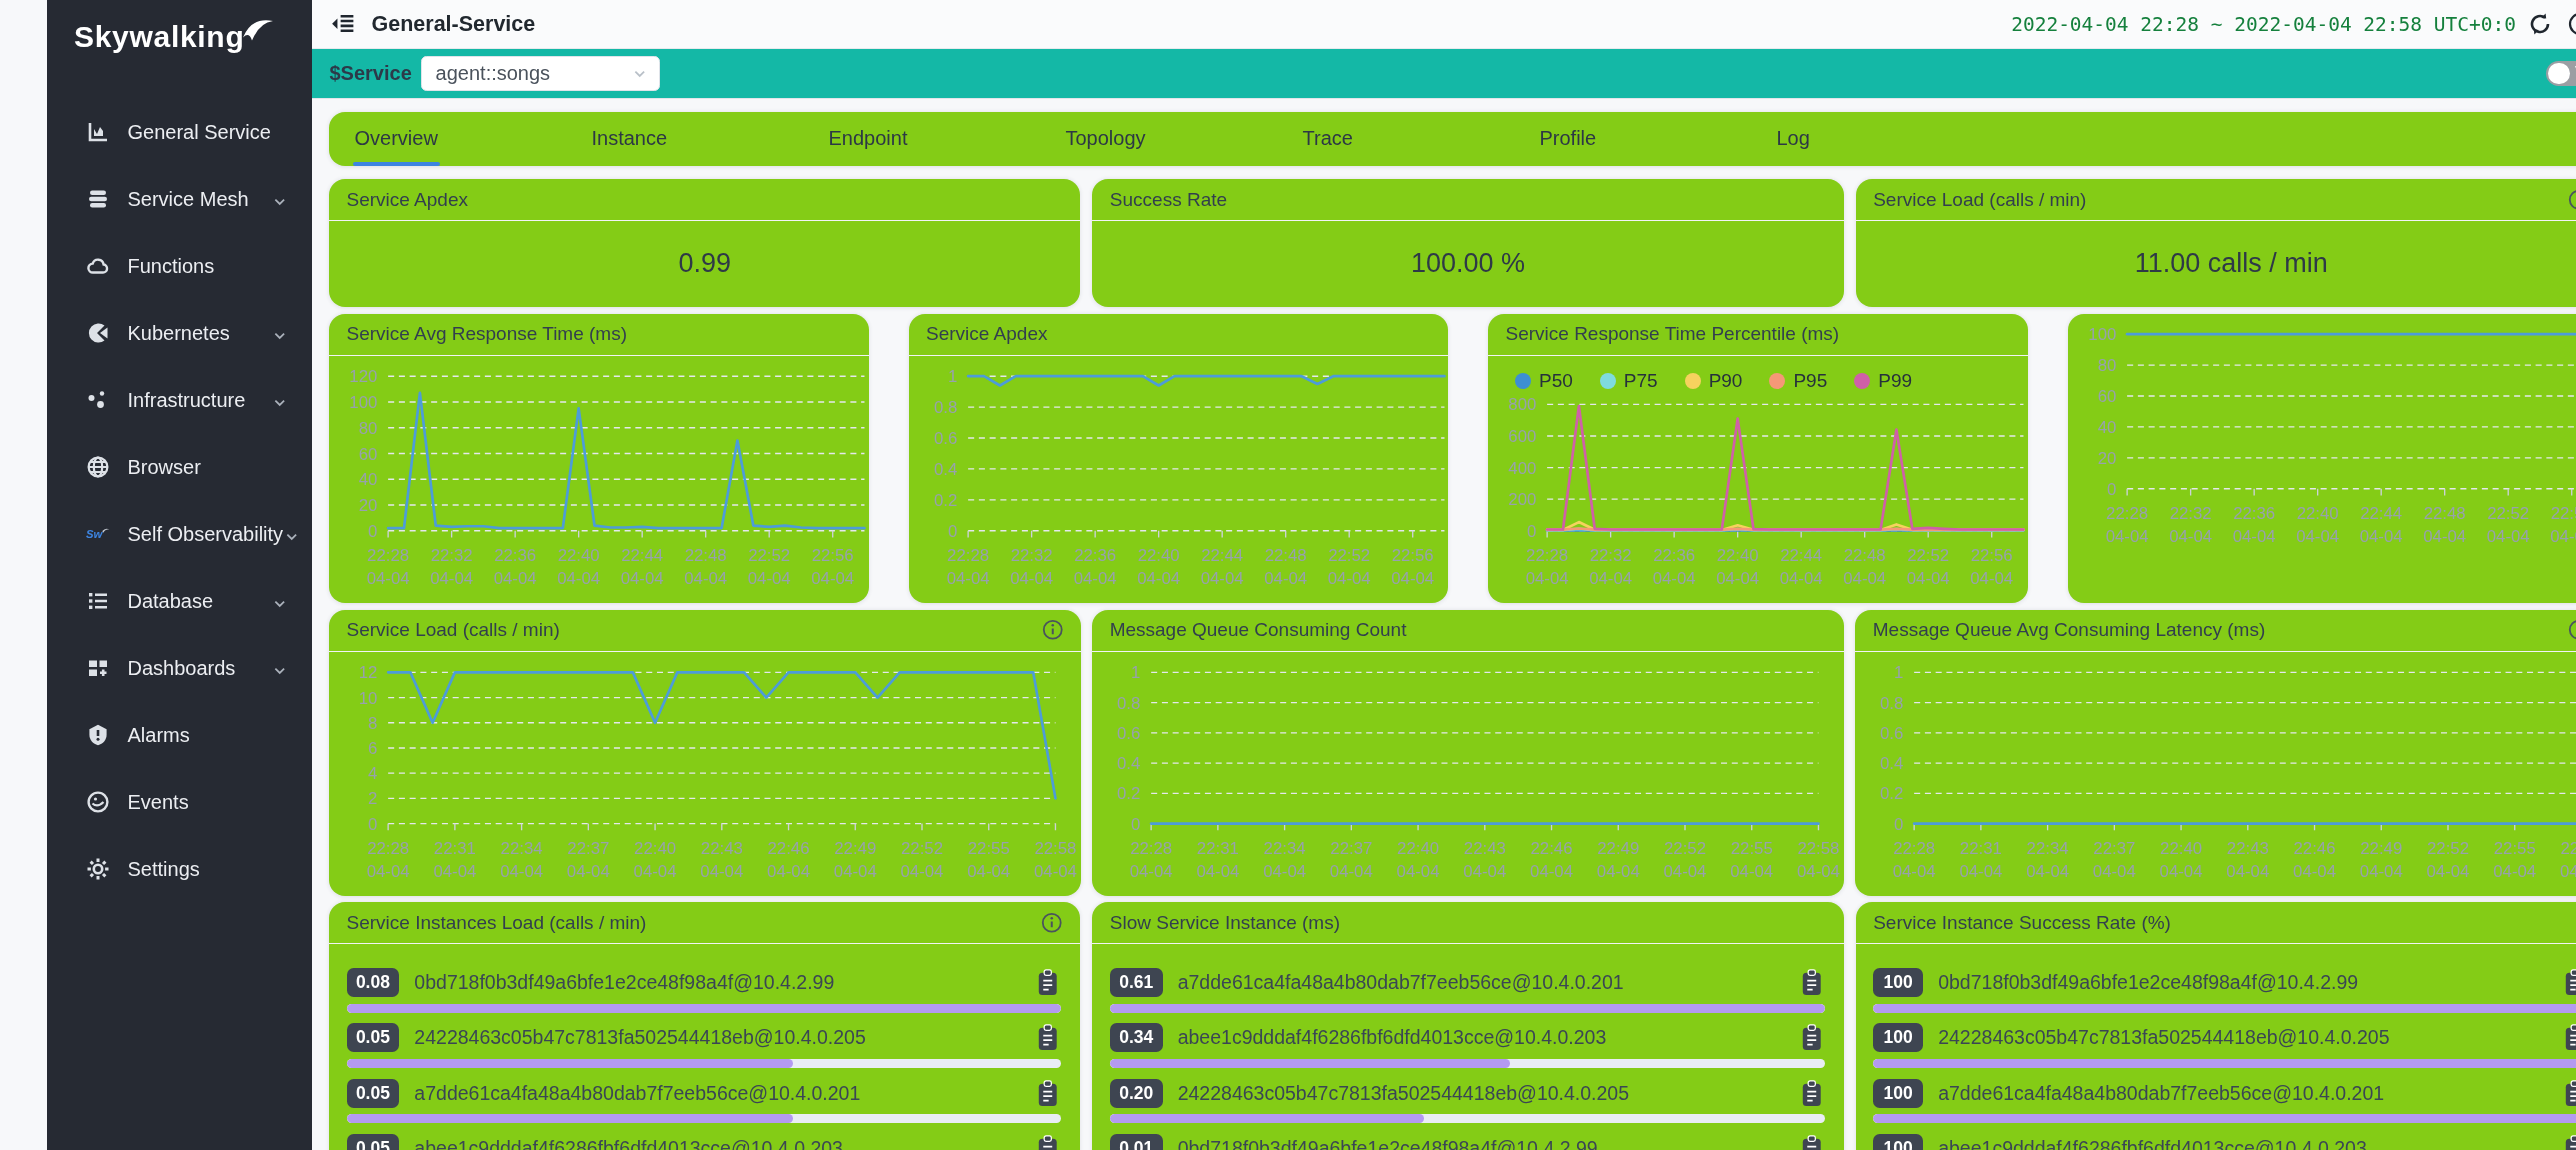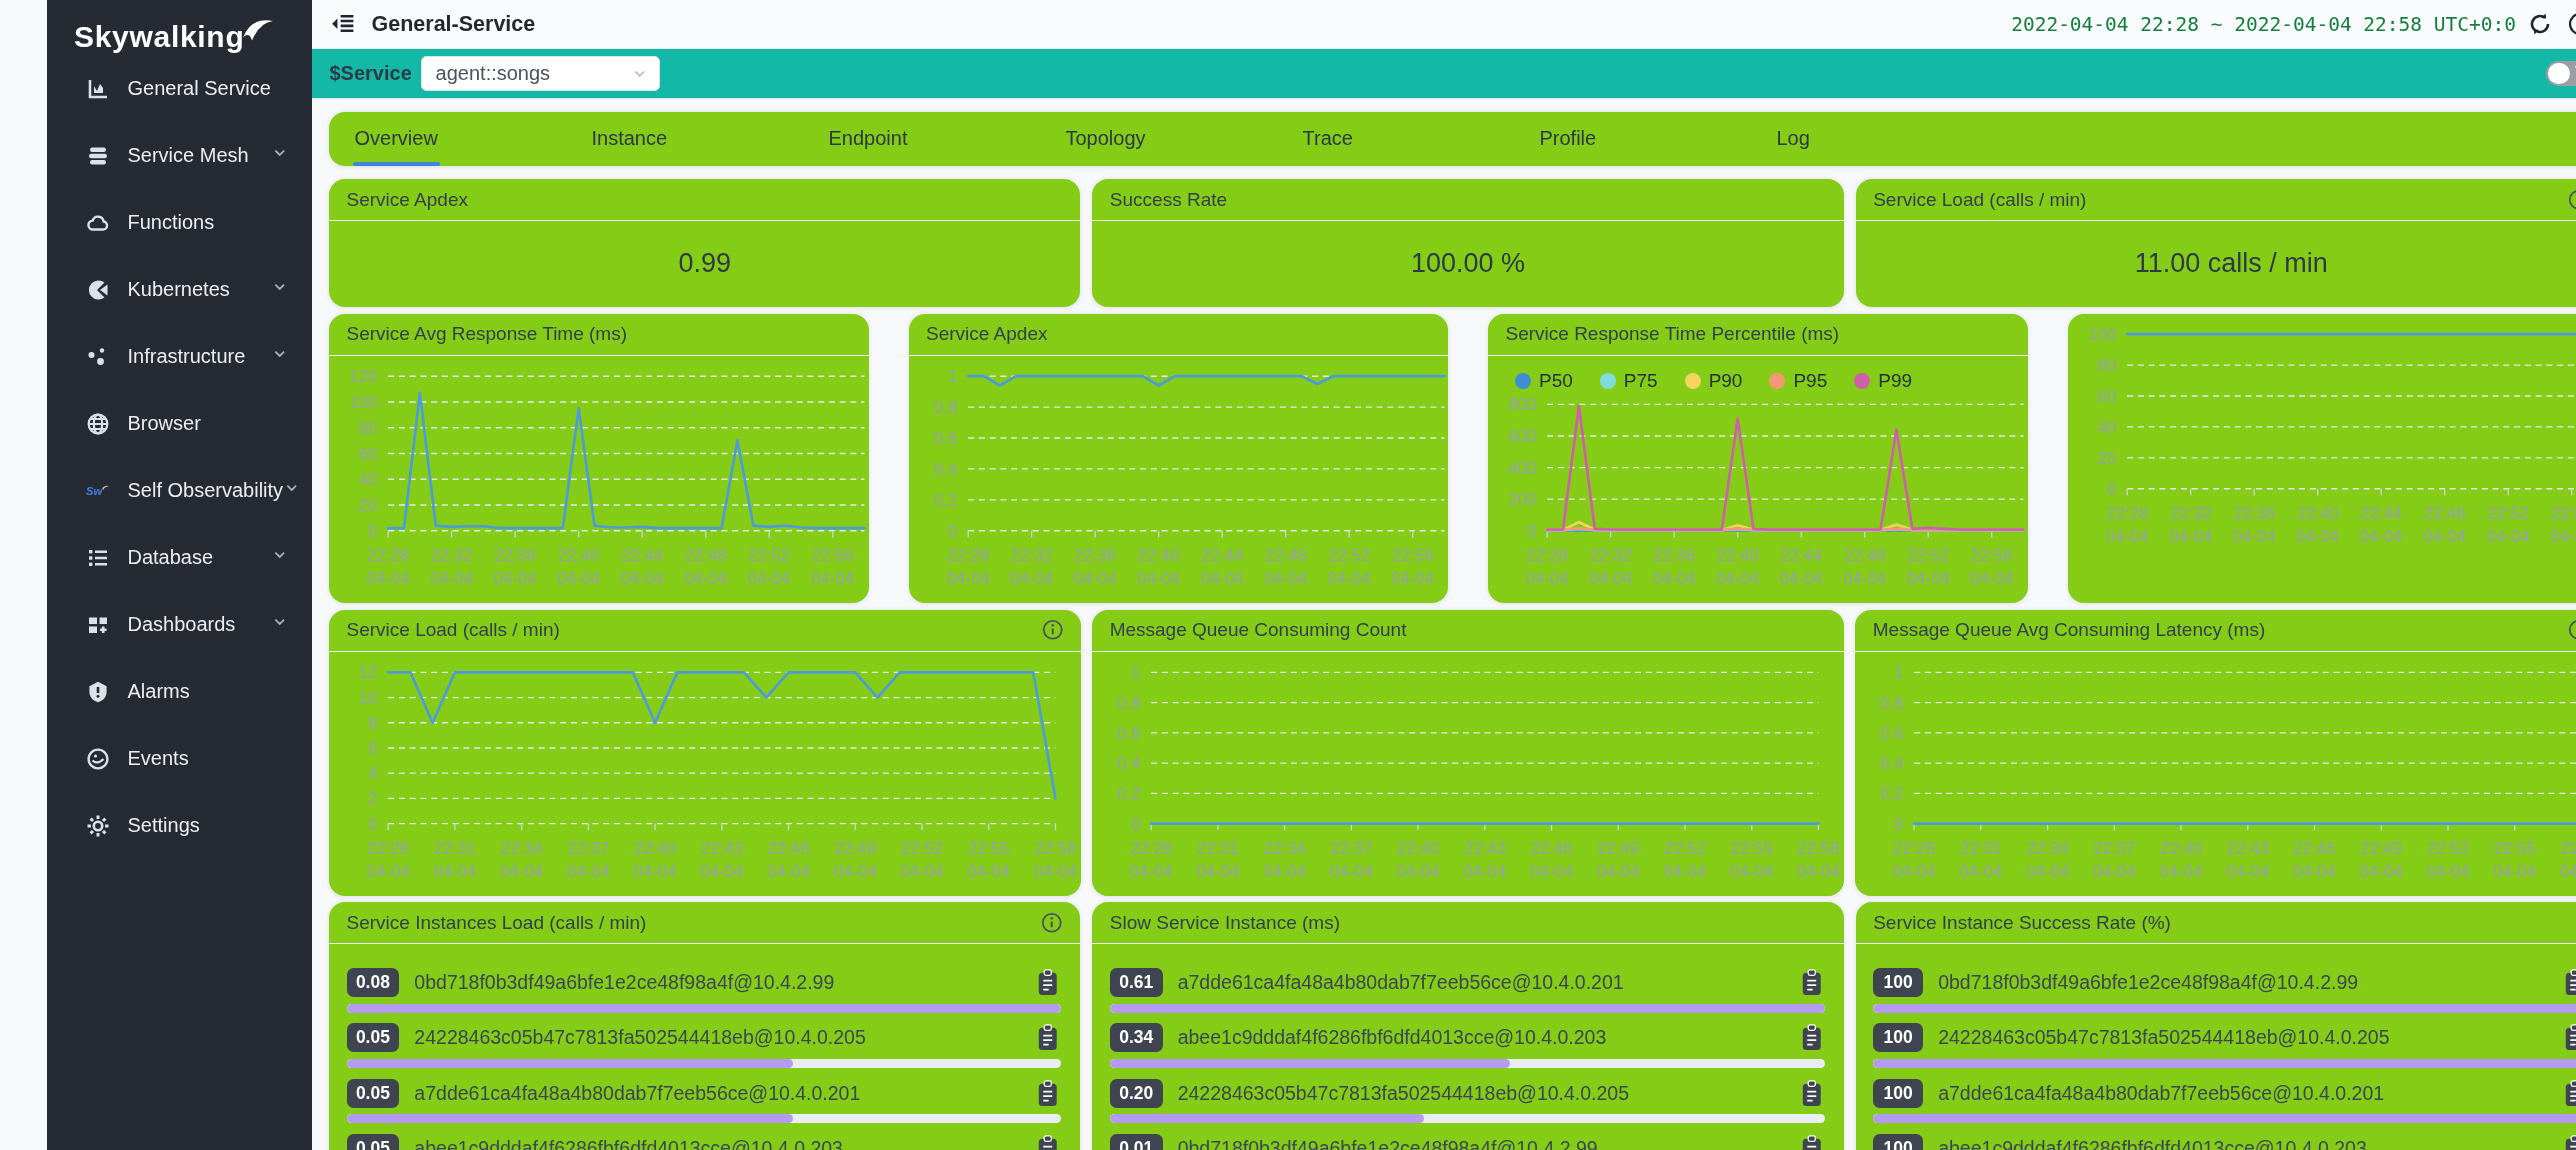--- a/index.html
+++ b/index.html
@@ -6,21 +6,21 @@
   html,body { width:2576px; height:1150px; overflow:hidden;
     font-family:"Liberation Sans", sans-serif; background:#f7f8fa; }
   .app { display:flex; width:100%; height:100%;margin-left:47px; }
 
   
   .sidebar { width:265px; min-width:265px; height:100%; background:#262a33; color:#e8eaef; }
   .logo { padding:20px 0 12px 27px; display:flex; align-items:flex-start; }
   .logo-text { font-size:30px; font-weight:bold; color:#fff; letter-spacing:0.7px; }
   .logo-swoosh { width:36px; height:27px; margin-left:-4px; margin-top:-5.4px; }
   .menu { margin-top:10.8px; }
-  .menu-item { height:67px; display:flex; align-items:flex-start; padding:0 24px 0 39px; cursor:pointer; }
+  .menu-item { height:67px; display:flex; align-items:flex-end; padding:0 24px 0 39px; cursor:pointer; }
   .mi-icon { width:24px; height:24px; color:#dde1e7; flex:0 0 24px; }
   .mi-icon svg { width:24px; height:24px; display:block; }
   .mi-label { font-size:20px; margin-left:17.5px; color:#eceef2; flex:1; white-space:nowrap; }
   .mi-chevron { width:17.5px; height:17.5px; color:#aab1bb; }
   .mi-chevron svg { width:17.5px; height:17.5px; display:block; }
 
   
   .main { flex:1; display:flex; flex-direction:column; min-width:0; }
   .topbar { height:49px; background:#fafbfc; border-bottom:0.7px solid #e8eaed;
     display:flex; align-items:center; padding:0 27px 0 17.5px; }

